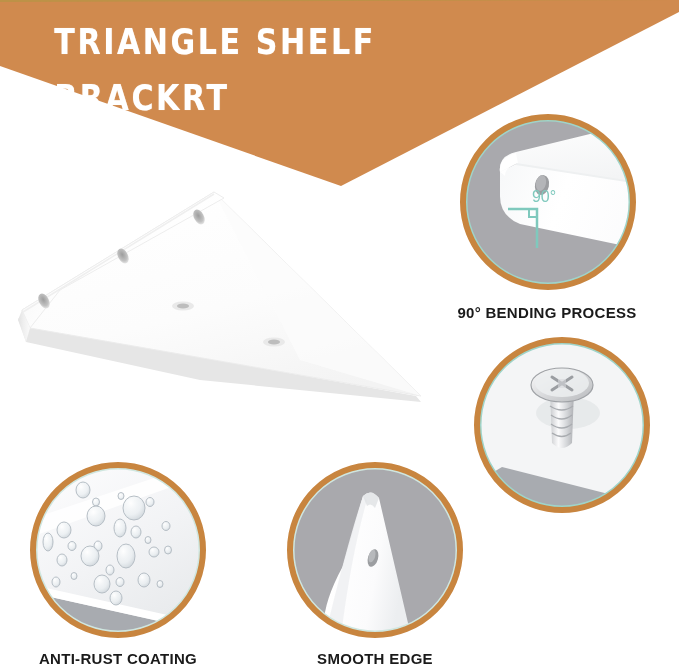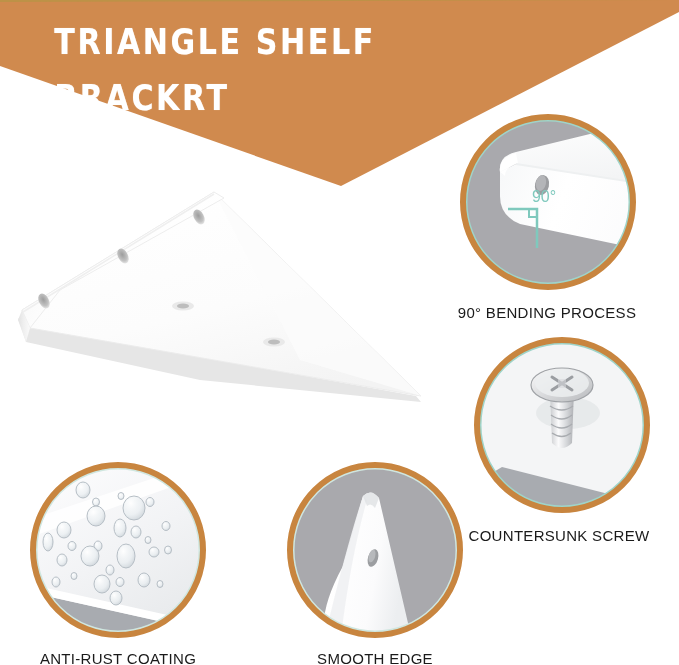--- a/index.html
+++ b/index.html
@@ -81,21 +81,21 @@
     position: relative;
     border-radius: 50%;
     overflow: hidden;
     box-sizing: border-box;
   }
   .callout-label {
     text-align: center;
     color: #1a1a1a;
     font-family: "Liberation Sans", sans-serif;
     font-size: 15px;
-    font-weight: 400;
+    font-weight: 700;
     letter-spacing: 0.3px;
     white-space: nowrap;
   }
 
   
   .c-bending  { left: 458px; top: 112px; }
   .c-bending .callout-circle { width: 180px; height: 180px; }
   .c-bending .callout-label  { width: 210px; margin-left: -16px; margin-top: 12px; }
 
   .c-screw    { left: 472px; top: 335px; }
@@ -269,21 +269,20 @@
             <line x1="80" y1="42" x2="100" y2="55"></line>
             <line x1="100" y1="42" x2="80" y2="55"></line>
           </g>
           <path d="M 86,44 L 94,44 L 94,53 L 86,53 Z" fill="#d7d9dc" opacity="0.6"></path>
         </g>
 
         <circle cx="90" cy="90" r="82" fill="none" stroke="#9fd4c9" stroke-width="3"></circle>
         <circle cx="90" cy="90" r="85" fill="none" stroke="#c8853f" stroke-width="6"></circle>
       </svg>
     </div>
-    <div class="callout-label">COUNTERSUNK SCREW</div>
   </div>
 
   <div class="callout c-coating">
     <div class="callout-circle">
       <svg width="180" height="180" viewBox="0 0 180 180">
         <defs>
           <clipPath id="clipCoat">
               <circle cx="90" cy="90" r="83"></circle>
             </clipPath>
           <linearGradient id="coatBg" x1="0" y1="0" x2="0.6" y2="1">

